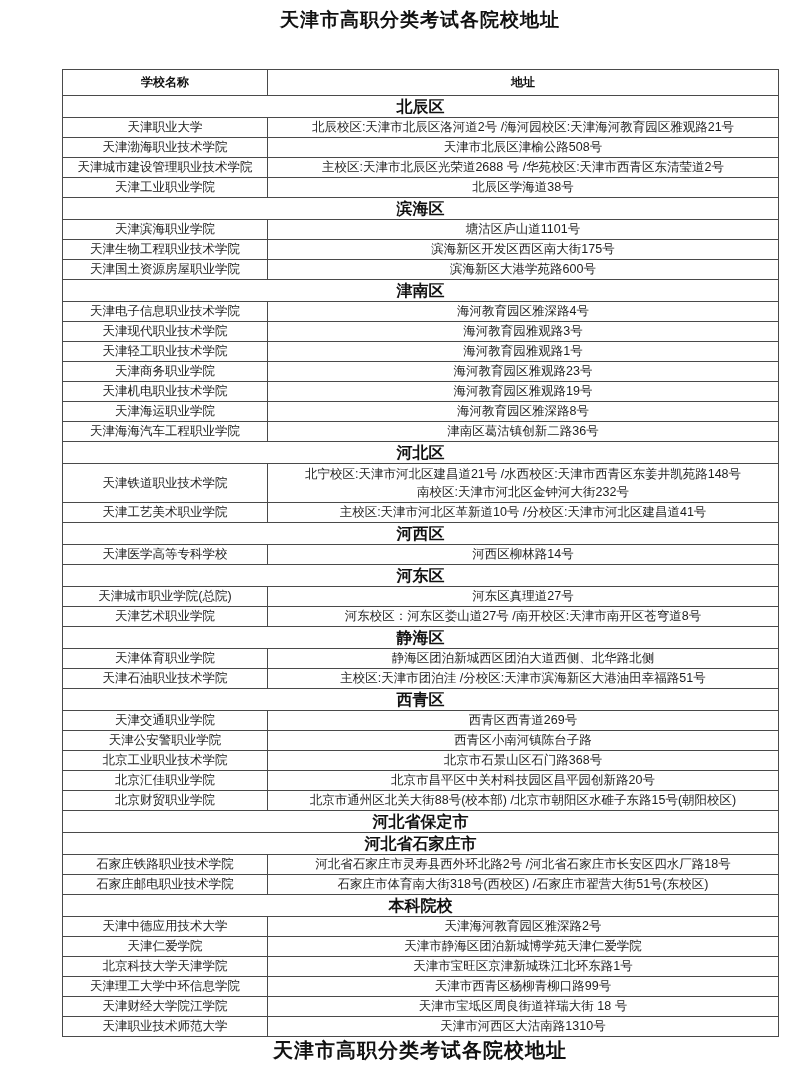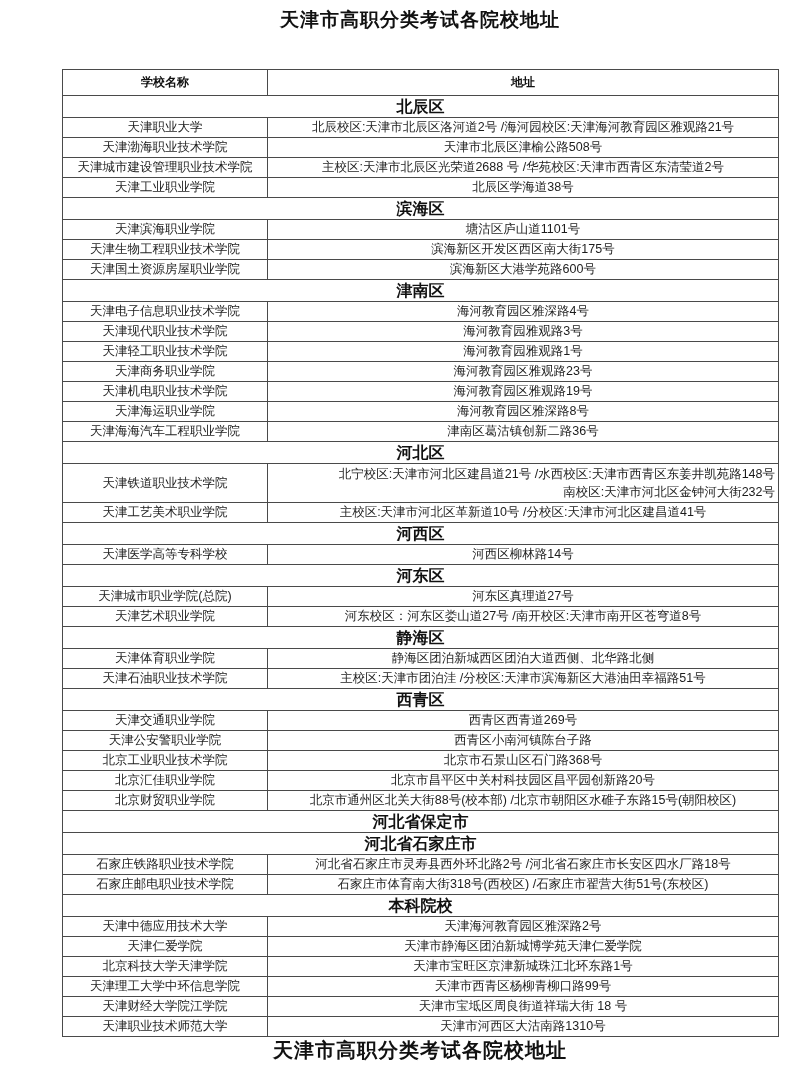--- a/index.html
+++ b/index.html
@@ -45,21 +45,21 @@
     padding:2px 3px;
     color:#111;
   }
   .addr-table td.section{
     font-weight:bold;
     font-size:16px;
     line-height:19px;
     padding:1px 3px;
     color:#111;
   }
-  .addr-table td.addr div{line-height:18px;text-align:right;}
+  .addr-table td.addr div{line-height:18px;}
   .doc-footer{
     position:absolute;
     left:0;right:0;
     top:1037px;
     text-align:center;
     font-weight:bold;
     font-size:20px;
     letter-spacing:1px;
     color:#111;
   }

